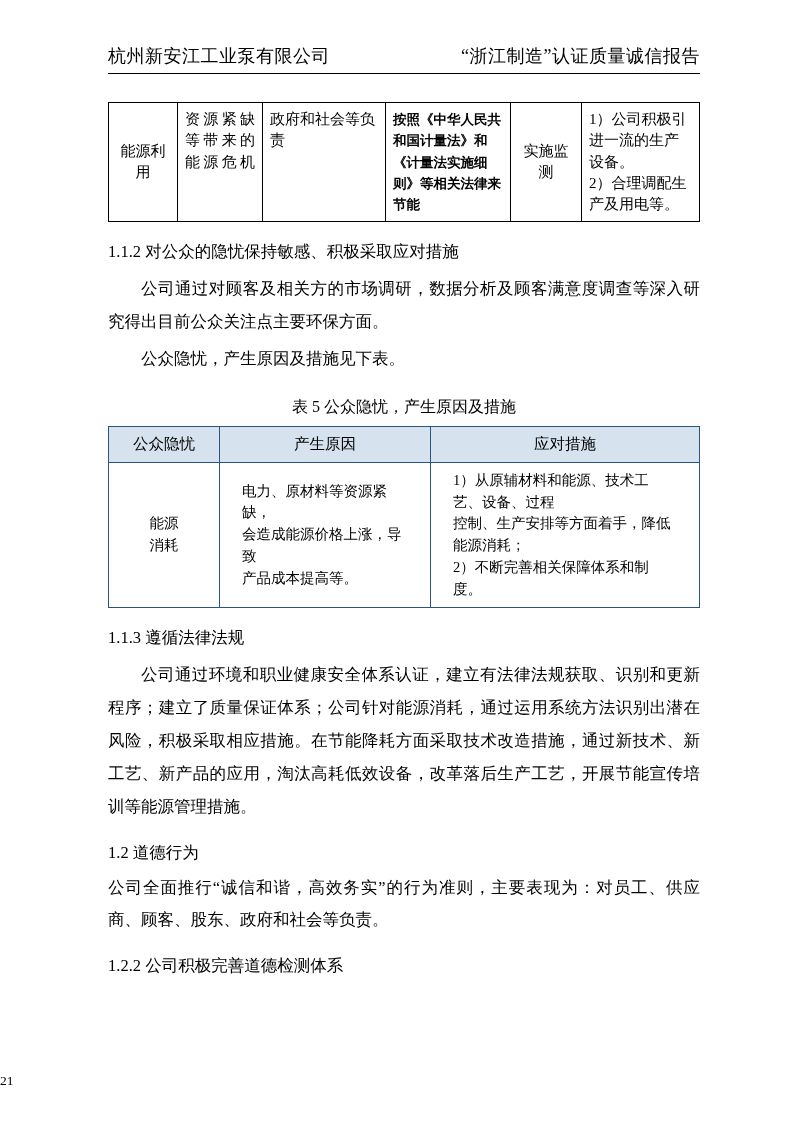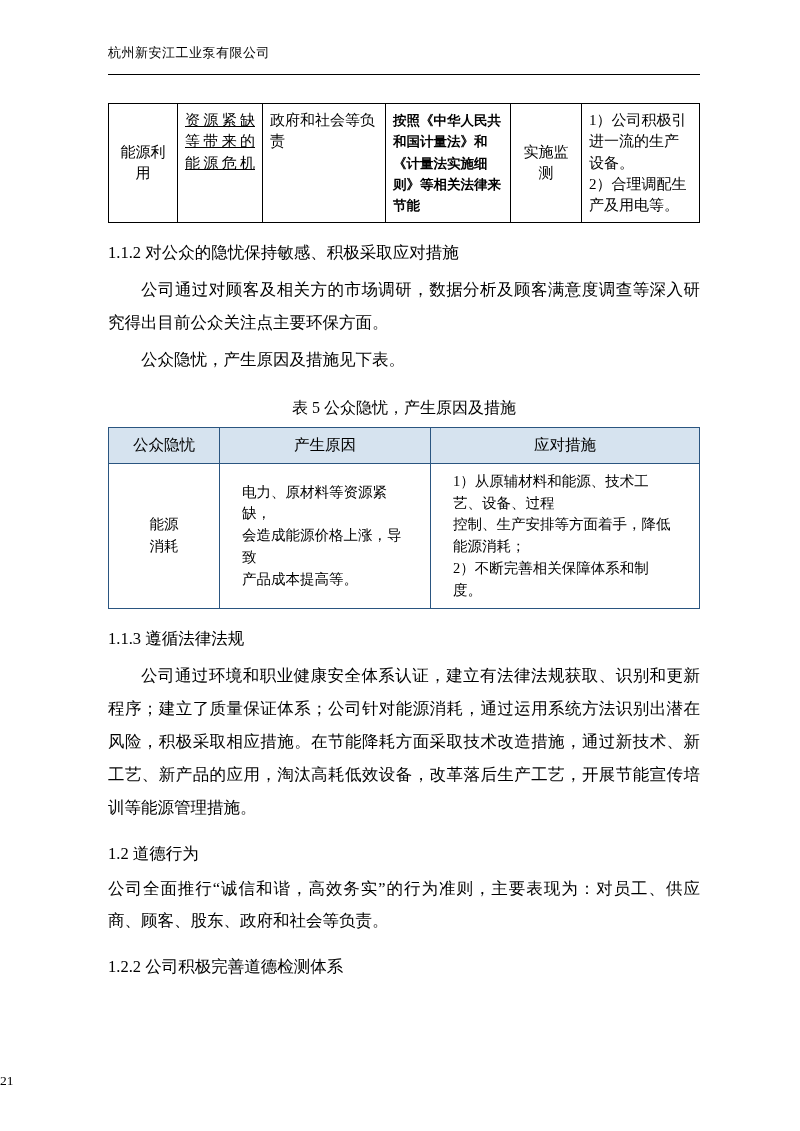--- a/index.html
+++ b/index.html
@@ -24,24 +24,24 @@
     position: absolute;
     left: 108px;
     top: 44px;
     width: 592px;
   }
   
   .doc-header {
     display: flex;
     justify-content: space-between;
     align-items: baseline;
-    font-size: 13px;
+    font-size: 18px;
     color: #000;
     letter-spacing: 0.5px;
-    padding-bottom: 12px;
+    padding-bottom: 5px;
     border-bottom: 1px solid #000;
     width: 592px;
   }
   .doc-header .hdr-left { white-space: nowrap; }
   .doc-header .hdr-right { white-space: nowrap; }
 
   
   table {
     border-collapse: collapse;
     width: 592px;
@@ -52,21 +52,21 @@
   }
   table.t1 td {
     border: 1px solid #000;
     padding: 6px 7px;
     font-size: 15px;
     line-height: 1.42;
     vertical-align: top;
     color: #000;
   }
   table.t1 td.c0 { width: 54px; vertical-align: middle; text-align: center;}
-  table.t1 td.c1 { width: 70px; text-align: justify; text-align-last: justify; text-decoration: underline;}
+  table.t1 td.c1 { width: 70px; text-align: justify; text-align-last: justify;}
   table.t1 td.c2 { width: 108px; }
   table.t1 td.c3 { width: 110px; }
   table.t1 td.c4 { width: 56px; vertical-align: middle; text-align: center; }
   table.t1 td.c5 { width: auto; }
   table.t1 td.c3 .bk { font-family: "DejaVu Sans", "Liberation Sans", sans-serif; font-weight: bold; font-size: 13.5px;}
 
   
   .tbl5-caption {
     text-align: center;
     font-size: 16px;
@@ -133,20 +133,21 @@
   }
 </style>
 </head>
 <body>
 
 <div class="page">
   <div class="inner">
 
     <div class="doc-header">
       <span class="hdr-left">杭州新安江工业泵有限公司</span>
+      <span class="hdr-right">“浙江制造”认证质量诚信报告</span>
     </div>
 
     <table class="t1">
       <tbody>
           <tr>
         <td class="c0">能源利用</td>
         <td class="c1">资源紧缺等带来的能源危机</td>
         <td class="c2">政府和社会等负责</td>
         <td class="c3"><span class="bk">按照《中华人民共和国计量法》和《计量法实施细则》等相关法律来节能</span></td>
         <td class="c4">实施监测</td>

